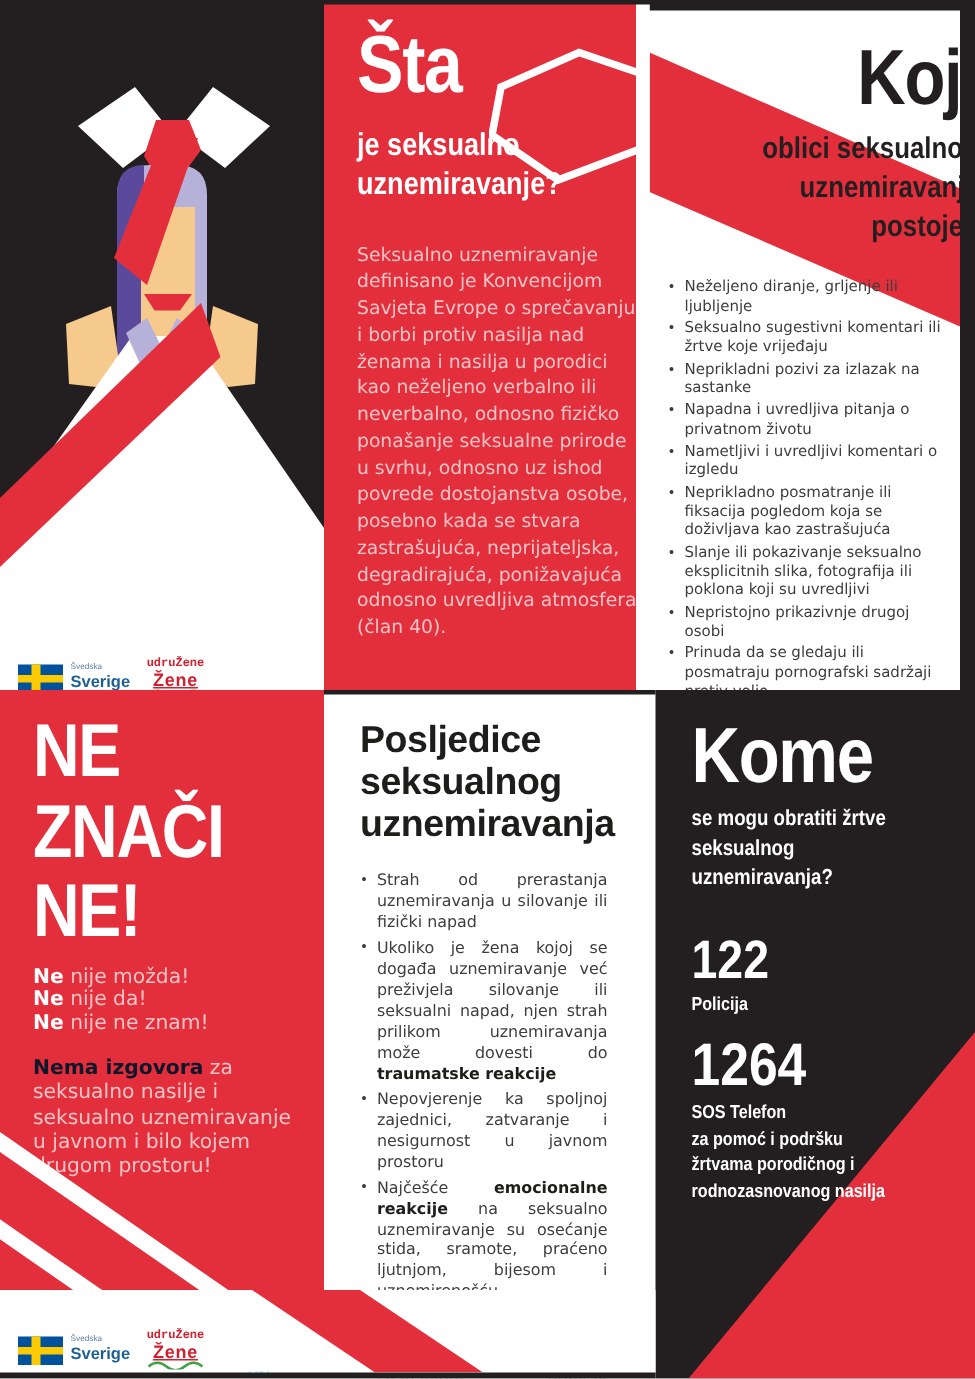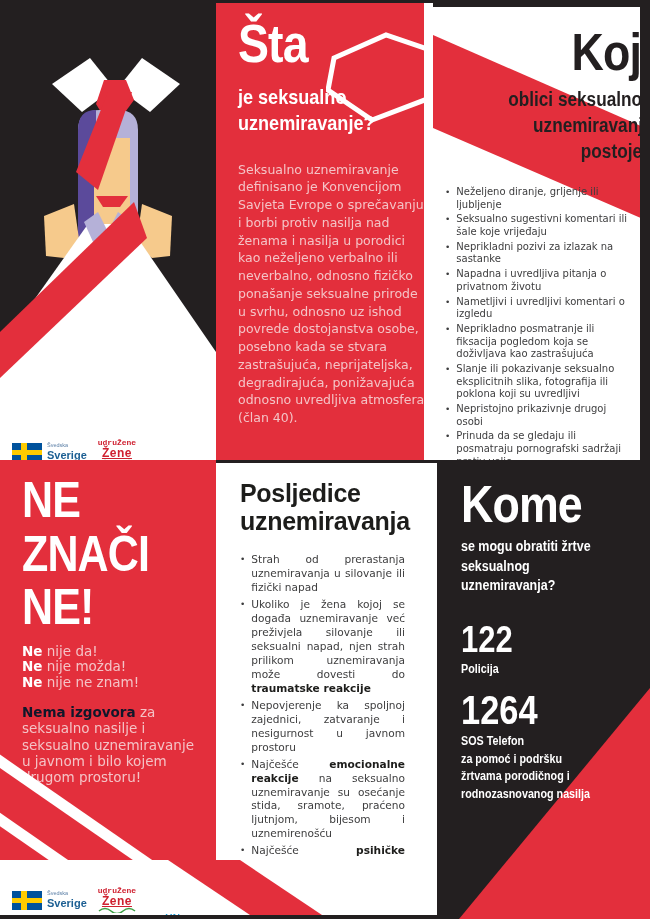--- a/index.html
+++ b/index.html
@@ -175,21 +175,21 @@
         <span class="line">postoje?</span>
       </div>
     </div>
     <div class="koji-bullets">
         <div class="li">
           <span class="dot">•</span>
           <span class="li-b"><span>Neželjeno diranje, grljenje ili ljubljenje</span></span>
         </div>
         <div class="li">
           <span class="dot">•</span>
-          <span class="li-b"><span>Seksualno sugestivni komentari ili šale koje vrijeđaju</span></span>
+          <span class="li-b"><span>Seksualno sugestivni komentari ili žrtve koje vrijeđaju</span></span>
         </div>
         <div class="li">
           <span class="dot">•</span>
           <span class="li-b"><span>Neprikladni pozivi za izlazak na sastanke</span></span>
         </div>
         <div class="li">
           <span class="dot">•</span>
           <span class="li-b"><span>Napadna i uvredljiva pitanja o privatnom životu</span></span>
         </div>
         <div class="li">
@@ -219,32 +219,33 @@
     <svg class="ne-stripes" width="216" height="400" viewBox="0 0 216 400">
       <line x1="-12" y1="293" x2="232" y2="462" stroke="#ffffff" stroke-width="11"></line>
       <line x1="-60" y1="318" x2="184" y2="487" stroke="#ffffff" stroke-width="11"></line>
     </svg>
     <div class="ne-title cond">
       <span class="line">NE</span>
       <span class="line">ZNAČI</span>
       <span class="line">NE!</span>
     </div>
     <div class="ne-lines">
+        <div class="line"><span class="li-b"><b>Ne</b><span> nije možda!</span></span></div>
         <div class="line"><span class="li-b"><b>Ne</b><span> nije da!</span></span></div>
-        <div class="line"><span class="li-b"><b>Ne</b><span> nije možda!</span></span></div>
         <div class="line"><span class="li-b"><b>Ne</b><span> nije ne znam!</span></span></div>
       </div>
     <div class="ne-nema">
         <div class="line"><span class="li-b"><b>Nema izgovora</b><span> za seksualno nasilje  i seksualno uznemiravanje u javnom i bilo kojem drugom prostoru!</span></span></div>
       </div>
   </div>
 
   <div class="panel" id="p-poslj">
     <div class="poslj-title">
       <span class="line">Posljedice</span>
+      <span class="line">seksualnog</span>
       <span class="line">uznemiravanja</span>
     </div>
     <div class="poslj-bullets">
         <div class="li">
           <span class="dot">•</span>
           <span class="li-b"><span>Strah od prerastanja uznemiravanja u silovanje ili fizički napad</span></span>
         </div>
         <div class="li">
           <span class="dot">•</span>
           <span class="li-b"><span>Ukoliko je žena kojoj se događa uznemiravanje već preživjela silovanje ili seksualni napad, njen strah prilikom uznemiravanja može dovesti do </span><b>traumatske reakcije</b></span>

